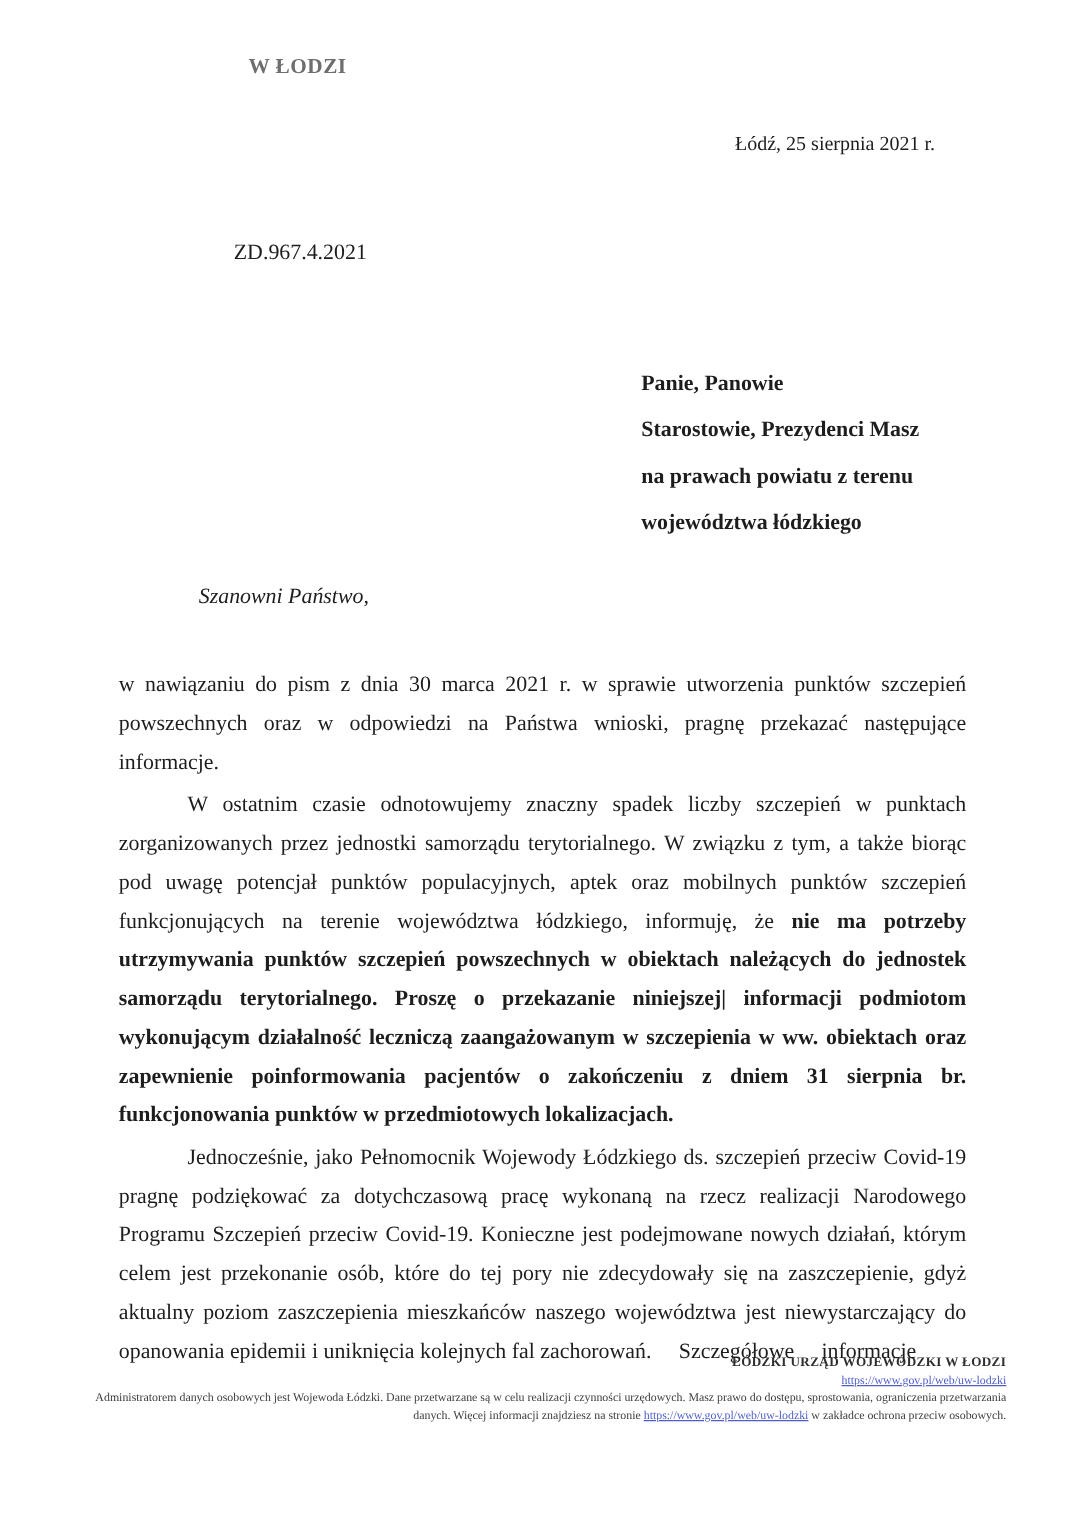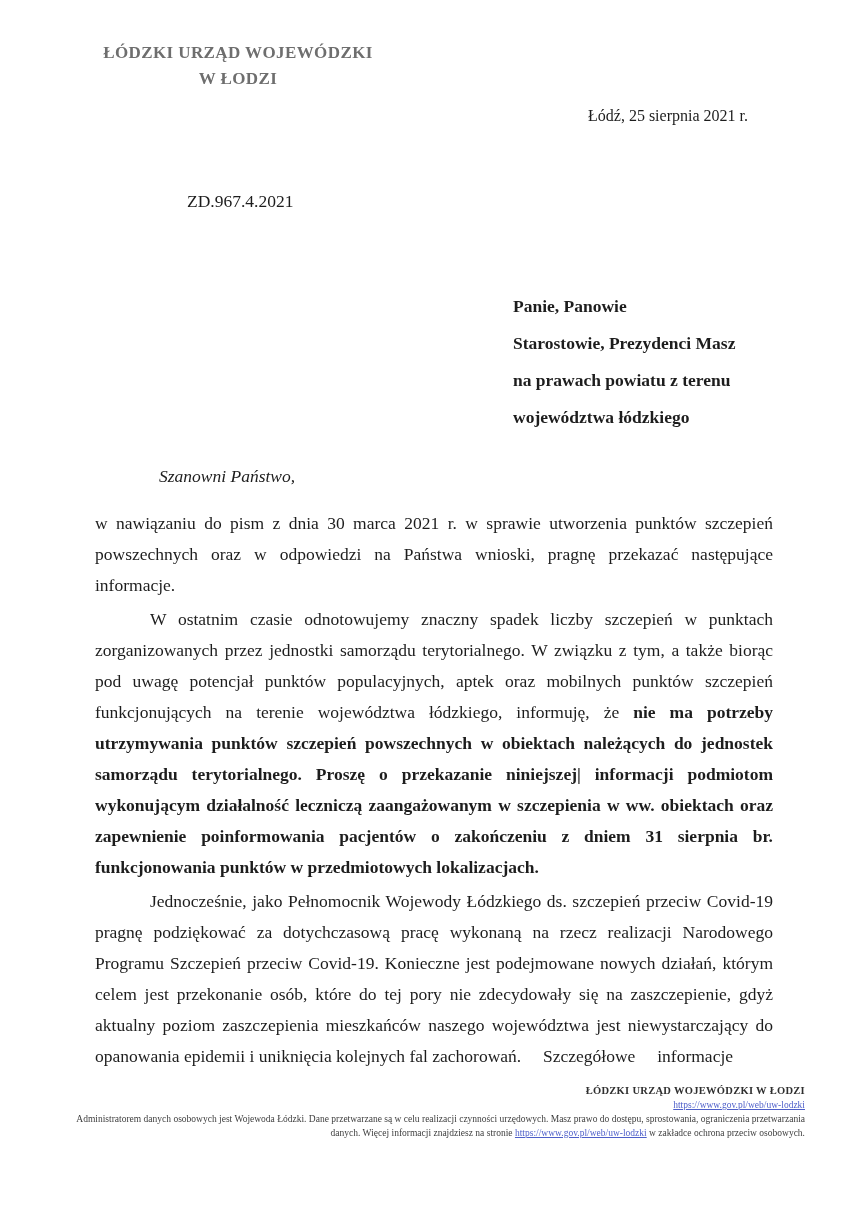--- a/index.html
+++ b/index.html
@@ -13,40 +13,39 @@
     letter-spacing:0.4px;
   }
   .date-line { position:absolute; left:588px; top:107px; font-size:16px; }
   .ref-number { position:absolute; left:187px; top:191px; font-size:17.5px; }
   .addressee {
     position:absolute; left:513px; top:288px; font-weight:bold;
     font-size:17.5px; line-height:37px;
   }
   .salutation { position:absolute; left:147px; top:466px; font-style:italic; font-size:17.5px;margin-left:12px; }
   .body-text {
-    position:absolute; left:95px; top:508px; width:678px;
+    position:absolute; left:95px; top:532px; width:678px;
     font-size:17.5px; line-height:31px; text-align:justify;
   }
   .para { margin:0 0 3px 0; }
   .para.indent { text-indent:55px; }
   .b { font-weight:bold; }
   .footer {
     position:absolute; left:55px; top:1084px; width:750px; text-align:right;
     color:#3d3d3d; font-size:9.5px; line-height:14px;
   }
   .footer-org { font-weight:bold; font-size:10.5px; color:#2f2f2f; letter-spacing:0.3px; }
   .link { color:#4d5ec9; text-decoration:underline; cursor:pointer; }
 </style>
 </head>
 <body>
 
 <div class="page">
 
   <div class="letterhead">
-    <div>ŁÓDZKI URZĄD WOJEWÓDZKI</div>
     <div>W ŁODZI</div>
   </div>
 
   <div class="date-line">Łódź, 25 sierpnia 2021 r.</div>
 
   <div class="ref-number">ZD.967.4.2021</div>
 
   <div class="addressee">
       <div>Panie, Panowie</div>
       <div>Starostowie, Prezydenci Masz</div>

